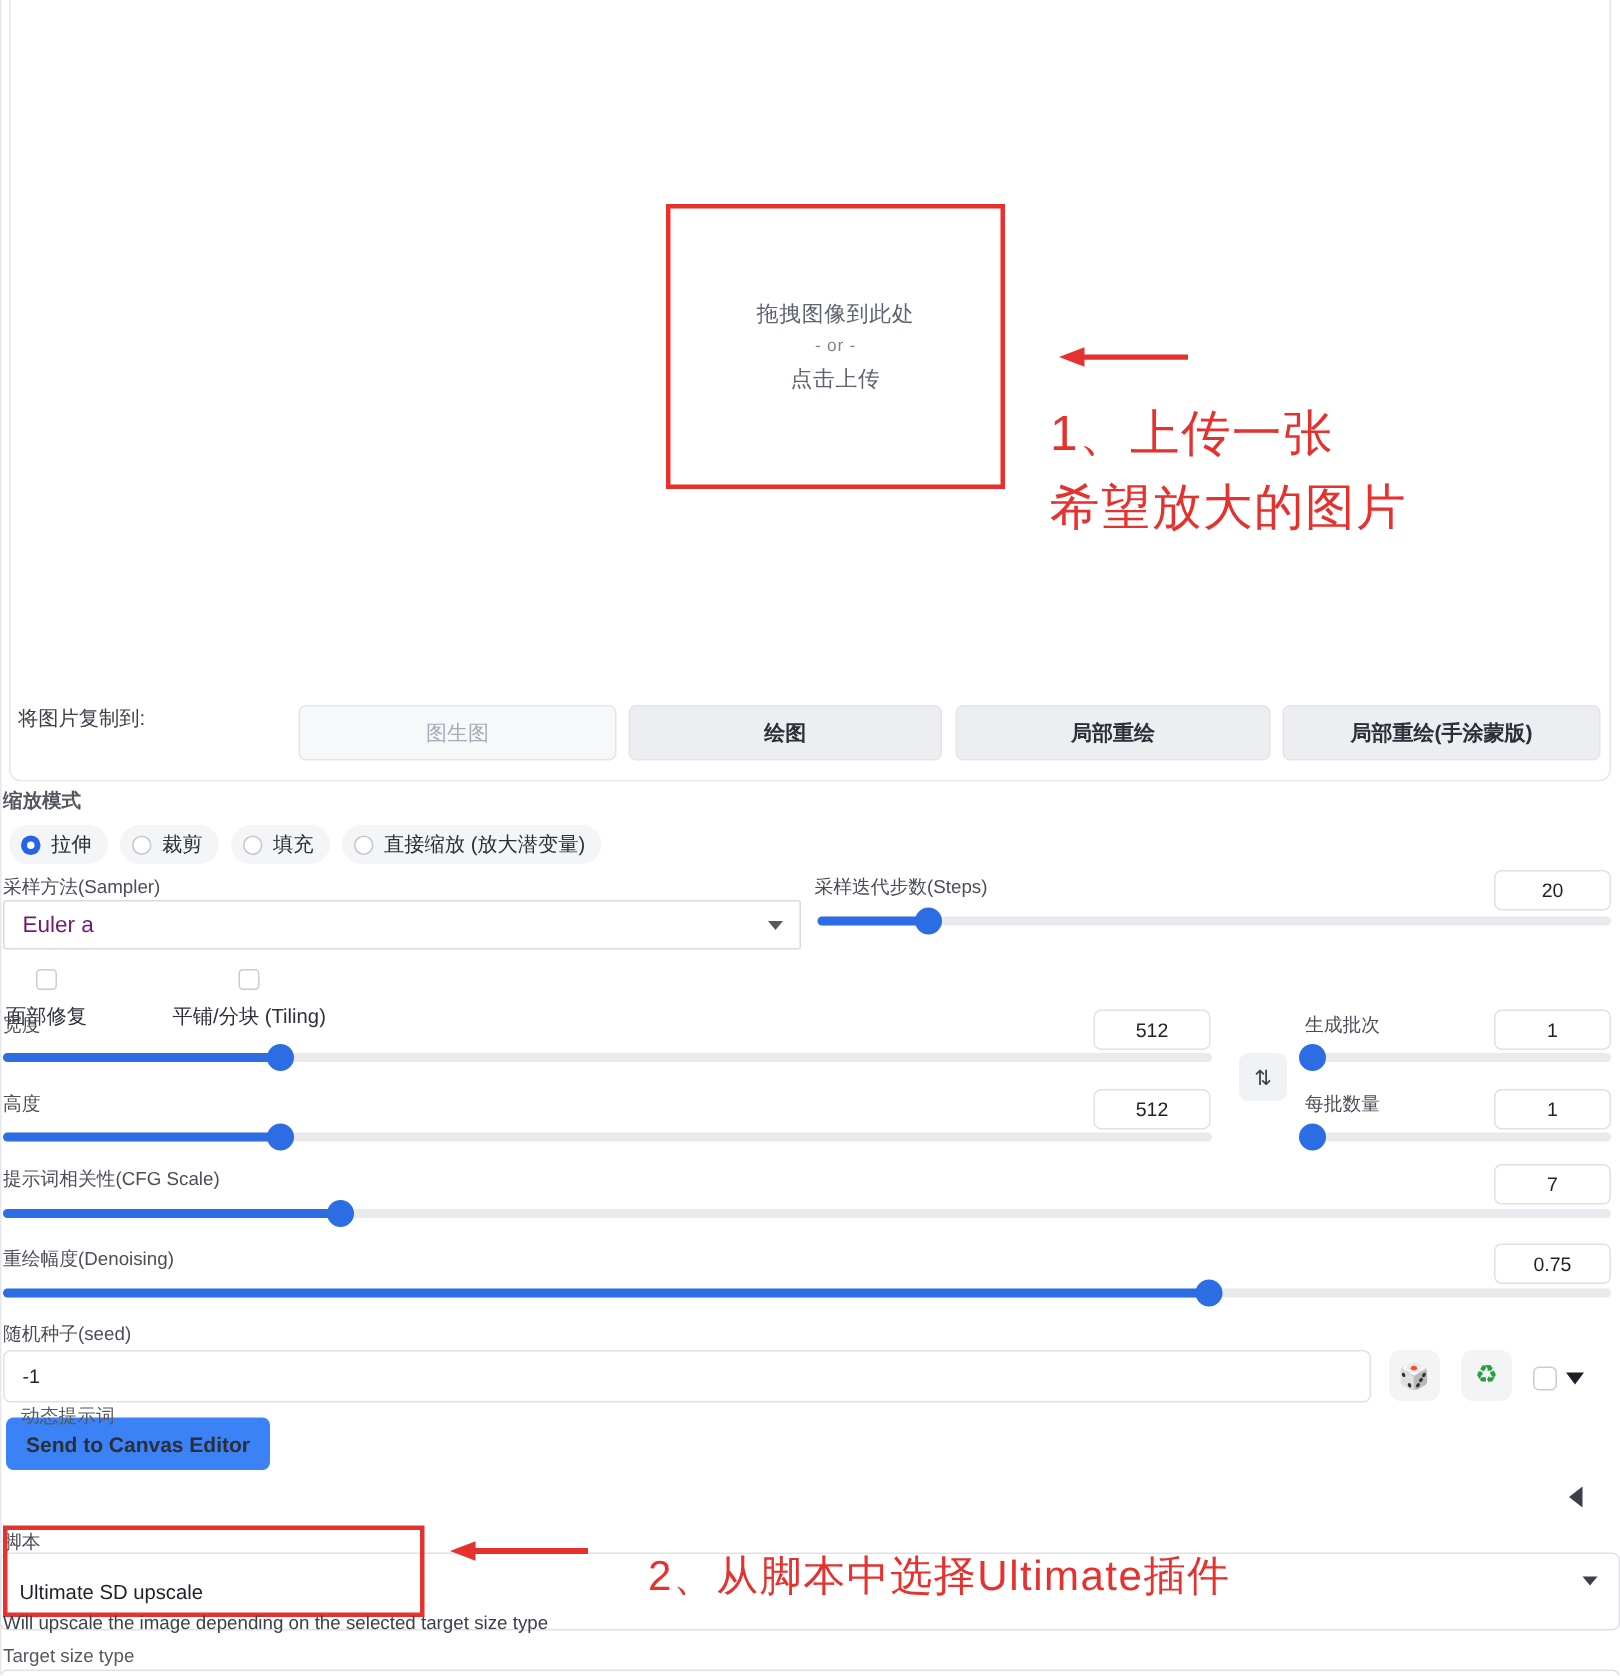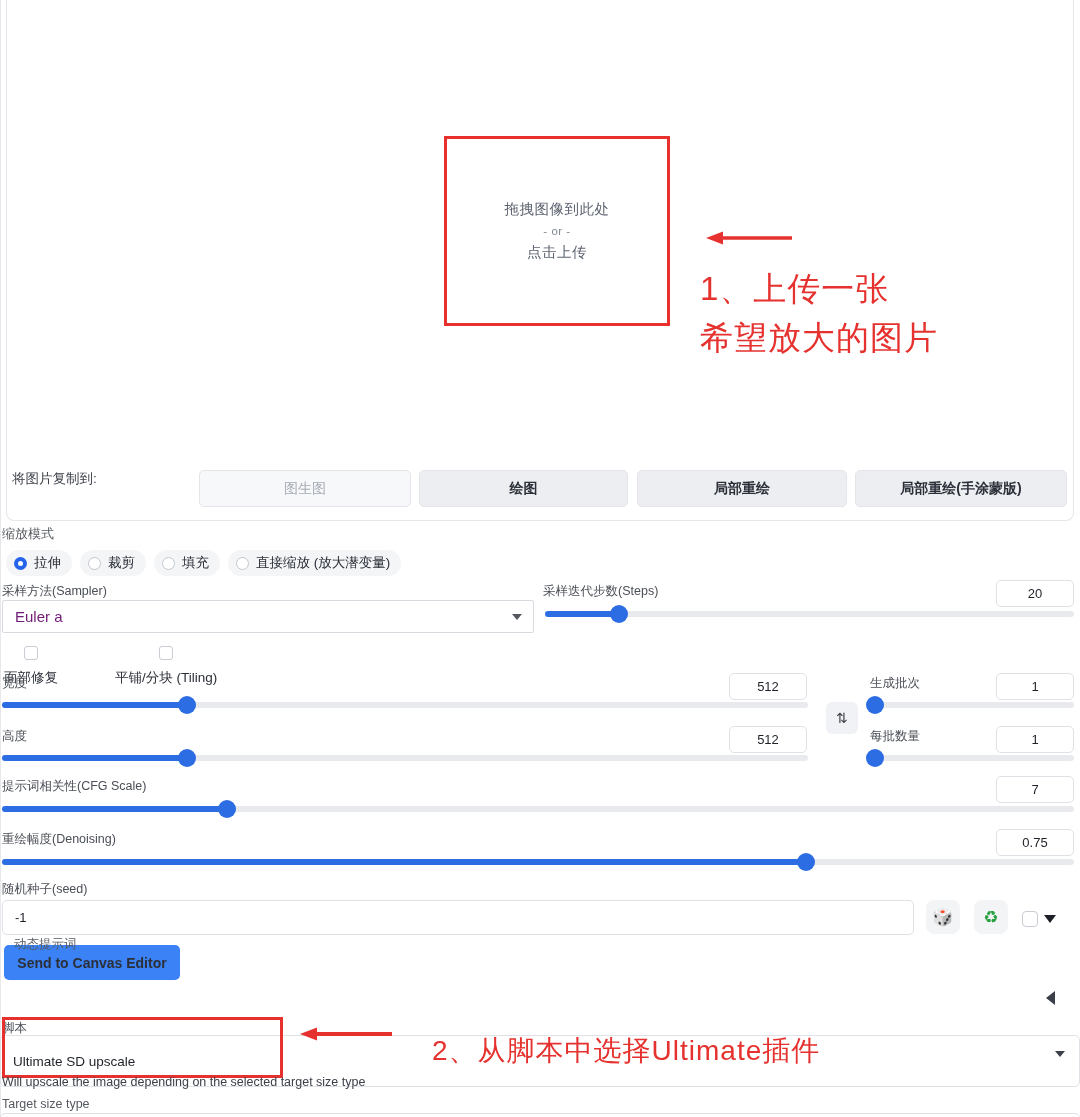--- a/index.html
+++ b/index.html
@@ -209,21 +209,21 @@
   </svg>
   <div class="anno1-text">1、上传一张
 希望放大的图片</div>
 
   <div class="copyto-label">将图片复制到:</div>
   <div class="copy-btn dim" style="left:199px; width:212px;">图生图</div>
   <div class="copy-btn norm" style="left:637px; width:210px;">局部重绘</div>
   <div class="copy-btn norm" style="left:419px; width:209px;">绘图</div>
   <div class="copy-btn norm" style="left:855px; width:212px;">局部重绘(手涂蒙版)</div>
 
-  <div class="sect-label" style="left:2px; top:525px;">缩放模式</div>
+  <div class="sect-label" style="left:2px; top:525px;font-weight:bold;">缩放模式</div>
   <div class="radio-row">
     <div class="radio-pill">
       <span class="rdot on"></span>
       <span>拉伸</span>
     </div>
     <div class="radio-pill">
       <span class="rdot"></span>
       <span>裁剪</span>
     </div>
     <div class="radio-pill">

